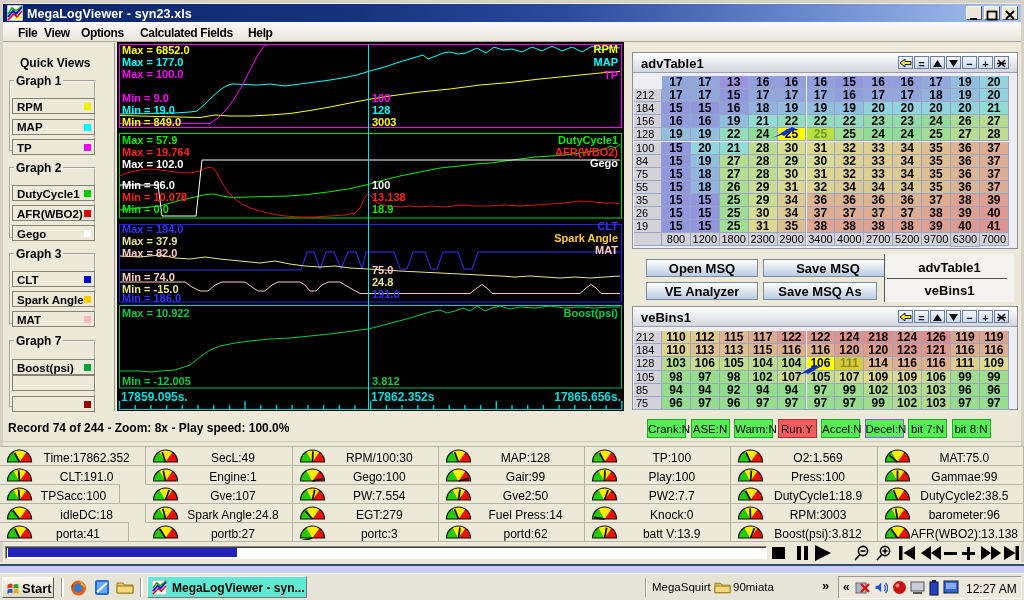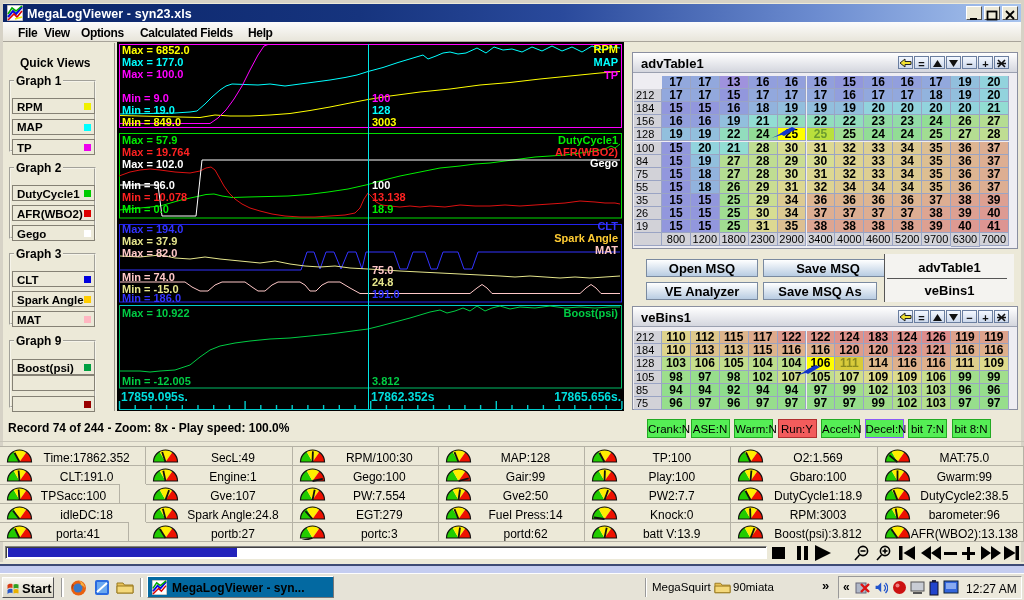--- a/index.html
+++ b/index.html
@@ -83,21 +83,21 @@
 <div class="qitem" style="left:12px;top:185px">DutyCycle1<span class="chip" style="background:#00cc00"></span></div>
 <div class="qitem" style="left:12px;top:205px">AFR(WBO2)<span class="chip" style="background:#dd0000"></span></div>
 <div class="qitem" style="left:12px;top:225px">Gego<span class="chip" style="background:#ffffff"></span></div>
 <fieldset class="grp" style="left:9px;top:247px;width:87px;height:78px">
     <legend>Graph 3</legend>
   </fieldset>
 <div class="qitem" style="left:12px;top:271px">CLT<span class="chip" style="background:#0000dd"></span></div>
 <div class="qitem" style="left:12px;top:291px">Spark Angle<span class="chip" style="background:#ffcc00"></span></div>
 <div class="qitem" style="left:12px;top:311px">MAT<span class="chip" style="background:#ffb6c1"></span></div>
 <fieldset class="grp" style="left:9px;top:334px;width:87px;height:74px">
-    <legend>Graph 9</legend>
+    <legend>Graph 7</legend>
   </fieldset>
 <div class="qitem" style="left:12px;top:359px">Boost(psi)<span class="chip" style="background:#00a040"></span></div>
 <div class="qitem" style="left:12px;top:375px"></div>
 <div class="qitem" style="left:12px;top:396px">
     <span class="chip" style="background:#990000"></span>
   </div>
 <div class="abs" style="left:114px;top:43px;width:1px;height:368px;background:#9a968a"></div>
 
 <svg style="position:absolute;left:117px;top:42px" width="507" height="369" viewBox="117 42 507 369" font-family="Liberation Sans, sans-serif">
 <rect x="117" y="42" width="507" height="369" fill="#000000"></rect>
@@ -341,21 +341,21 @@
 <div class="tc" style="left:951.0px;top:220.1px;width:28.9px;height:13.1px;background:hsl(6,52%,72%);">40</div>
 <div class="tc" style="left:979.9px;top:220.1px;width:28.9px;height:13.1px;background:hsl(2,52%,72%);">41</div>
 <div class="trh" style="left:634px;top:233.2px;width:28.0px;height:13.1px"></div>
 <div class="tax" style="left:662.0px;top:233.2px;width:28.9px;height:13.1px">800</div>
 <div class="tax" style="left:690.9px;top:233.2px;width:28.9px;height:13.1px">1200</div>
 <div class="tax" style="left:719.8px;top:233.2px;width:28.9px;height:13.1px">1800</div>
 <div class="tax" style="left:748.7px;top:233.2px;width:28.9px;height:13.1px">2300</div>
 <div class="tax" style="left:777.6px;top:233.2px;width:28.9px;height:13.1px">2900</div>
 <div class="tax" style="left:806.5px;top:233.2px;width:28.9px;height:13.1px">3400</div>
 <div class="tax" style="left:835.4px;top:233.2px;width:28.9px;height:13.1px">4000</div>
-<div class="tax" style="left:864.3px;top:233.2px;width:28.9px;height:13.1px">4600</div>
+<div class="tax" style="left:864.3px;top:233.2px;width:28.9px;height:13.1px">2700</div>
 <div class="tax" style="left:893.2px;top:233.2px;width:28.9px;height:13.1px">5200</div>
 <div class="tax" style="left:922.1px;top:233.2px;width:28.9px;height:13.1px">9700</div>
 <div class="tax" style="left:951.0px;top:233.2px;width:28.9px;height:14px">6300</div>
 <div class="tax" style="left:979.9px;top:233.2px;width:28.9px;height:13.1px">7000</div>
 
 <div class="mbtn" style="left:646px;top:259px;width:112px">Open MSQ</div>
 <div class="mbtn" style="left:763px;top:259px;width:130px">Save MSQ</div>
 <div class="mbtn" style="left:646px;top:282px;width:112px">VE Analyzer</div>
 <div class="mbtn" style="left:763px;top:282px;width:114px">Save MSQ As</div>
 <div class="abs" style="left:884px;top:254px;width:130px;height:48px;background:#f4f3f0;border-left:1px solid #555">
@@ -385,21 +385,21 @@
       <path d="M2 2 L9 9 M9 2 L2 9 M1 5.5 L10 5.5" stroke="#111" stroke-width="1.6"></path>
     </svg></div>
 <div class="trh" style="left:634px;top:331.0px;width:28.0px;height:13.2px">212</div>
 <div class="tc" style="left:662.0px;top:331.0px;width:28.9px;height:13.2px;background:hsl(52,55%,71%);">110</div>
 <div class="tc" style="left:690.9px;top:331.0px;width:28.9px;height:13.2px;background:hsl(44,55%,71%);">112</div>
 <div class="tc" style="left:719.8px;top:331.0px;width:28.9px;height:13.2px;background:hsl(30,55%,71%);">115</div>
 <div class="tc" style="left:748.7px;top:331.0px;width:28.9px;height:13.2px;background:hsl(22,55%,71%);">117</div>
 <div class="tc" style="left:777.6px;top:331.0px;width:28.9px;height:13.2px;background:hsl(8,55%,71%);">122</div>
 <div class="tc" style="left:806.5px;top:331.0px;width:28.9px;height:13.2px;background:hsl(8,55%,71%);">122</div>
 <div class="tc" style="left:835.4px;top:331.0px;width:28.9px;height:13.2px;background:hsl(4,55%,71%);">124</div>
-<div class="tc" style="left:864.3px;top:331.0px;width:28.9px;height:13.2px;background:hsl(2,55%,71%);">183</div>
+<div class="tc" style="left:864.3px;top:331.0px;width:28.9px;height:13.2px;background:hsl(2,55%,71%);">218</div>
 <div class="tc" style="left:893.2px;top:331.0px;width:28.9px;height:13.2px;background:hsl(4,55%,71%);">124</div>
 <div class="tc" style="left:922.1px;top:331.0px;width:28.9px;height:13.2px;background:hsl(0,55%,71%);">126</div>
 <div class="tc" style="left:951.0px;top:331.0px;width:28.9px;height:13.2px;background:hsl(16,55%,71%);">119</div>
 <div class="tc" style="left:979.9px;top:331.0px;width:28.9px;height:13.2px;background:hsl(16,55%,71%);">119</div>
 <div class="trh" style="left:634px;top:344.2px;width:28.0px;height:13.2px">184</div>
 <div class="tc" style="left:662.0px;top:344.2px;width:28.9px;height:13.2px;background:hsl(52,55%,71%);">110</div>
 <div class="tc" style="left:690.9px;top:344.2px;width:28.9px;height:13.2px;background:hsl(39,55%,71%);">113</div>
 <div class="tc" style="left:719.8px;top:344.2px;width:28.9px;height:13.2px;background:hsl(39,55%,71%);">113</div>
 <div class="tc" style="left:748.7px;top:344.2px;width:28.9px;height:13.2px;background:hsl(30,55%,71%);">115</div>
 <div class="tc" style="left:777.6px;top:344.2px;width:28.9px;height:13.2px;background:hsl(26,55%,71%);">116</div>
@@ -605,31 +605,31 @@
     <div class="glab">Play:100</div>
   </div>
 <div class="gcell" style="left:731.4px;top:465px;width:146.3px;height:19px">
     <div style="position:absolute;left:6px;top:2px"><svg width="27" height="15" viewBox="0 0 27 15">
         <path d="M13.5 13.0 L1.5 13.0 A12.0 12.0 0 0 1 7.5 2.6 Z" fill="#22cc00"></path>
         <path d="M13.5 13.0 L7.5 2.6 A12.0 12.0 0 0 1 20.4 3.2 Z" fill="#ffee00"></path>
         <path d="M13.5 13.0 L20.4 3.2 A12.0 12.0 0 0 1 25.5 13.0 Z" fill="#ee1100"></path>
         <path d="M1.5 13.0 A12.0 12.0 0 0 1 25.5 13.0 Z" fill="none" stroke="#111" stroke-width="1.2"></path>
         <line x1="13.5" y1="13.0" x2="14.4" y2="2.5" stroke="#111" stroke-width="1.8"></line>
       </svg></div>
-    <div class="glab">Gbaro:100</div>
+    <div class="glab">Press:100</div>
   </div>
 <div class="gcell" style="left:877.7px;top:465px;width:146.3px;height:19px">
     <div style="position:absolute;left:6px;top:2px"><svg width="27" height="15" viewBox="0 0 27 15">
         <path d="M13.5 13.0 L1.5 13.0 A12.0 12.0 0 0 1 7.5 2.6 Z" fill="#22cc00"></path>
         <path d="M13.5 13.0 L7.5 2.6 A12.0 12.0 0 0 1 20.4 3.2 Z" fill="#ffee00"></path>
         <path d="M13.5 13.0 L20.4 3.2 A12.0 12.0 0 0 1 25.5 13.0 Z" fill="#ee1100"></path>
         <path d="M1.5 13.0 A12.0 12.0 0 0 1 25.5 13.0 Z" fill="none" stroke="#111" stroke-width="1.2"></path>
         <line x1="13.5" y1="13.0" x2="13.5" y2="2.4" stroke="#111" stroke-width="1.8"></line>
       </svg></div>
-    <div class="glab">Gwarm:99</div>
+    <div class="glab">Gammae:99</div>
   </div>
 <div class="gcell" style="left:0.0px;top:484px;width:120px;height:19px">
     <div style="position:absolute;left:6px;top:2px"><svg width="27" height="15" viewBox="0 0 27 15">
         <path d="M13.5 13.0 L1.5 13.0 A12.0 12.0 0 0 1 7.5 2.6 Z" fill="#22cc00"></path>
         <path d="M13.5 13.0 L7.5 2.6 A12.0 12.0 0 0 1 20.4 3.2 Z" fill="#ffee00"></path>
         <path d="M13.5 13.0 L20.4 3.2 A12.0 12.0 0 0 1 25.5 13.0 Z" fill="#ee1100"></path>
         <path d="M1.5 13.0 A12.0 12.0 0 0 1 25.5 13.0 Z" fill="none" stroke="#111" stroke-width="1.2"></path>
         <line x1="13.5" y1="13.0" x2="12.6" y2="2.5" stroke="#111" stroke-width="1.8"></line>
       </svg></div>
     <div class="glab">TPSacc:100</div>
@@ -889,21 +889,21 @@
  <svg style="position:absolute;left:94px;top:5px" width="16" height="17" viewBox="0 0 16 17">
    <rect x="1" y="1" width="14" height="15" rx="2" fill="#2a6ae0"></rect>
       <rect x="3" y="3" width="10" height="11" fill="#6aa8f0"></rect>
    <path d="M3 13 L13 4" stroke="#fff" stroke-width="2"></path>
  </svg>
  <svg style="position:absolute;left:116px;top:7px" width="18" height="13" viewBox="0 0 18 13">
    <path d="M1 2 L7 2 L8.5 4 L17 4 L17 12 L1 12 Z" fill="#e8c25a" stroke="#9a7a20"></path>
    <path d="M1 5 L17 5 L17 12 L1 12 Z" fill="#f4d87a" stroke="#9a7a20"></path>
  </svg>
  <div class="abs" style="left:140px;top:4px;width:3px;height:19px;background:#fff;border-left:1px solid #999"></div>
- <div class="abs" style="left:147px;top:2px;width:187px;height:22px;background:#0369a1;border:1px solid #777;border-top-color:#fff;border-left-color:#fff">
+ <div class="abs" style="left:147px;top:2px;width:160px;height:22px;background:#5eead4;border:1px solid #777;border-top-color:#fff;border-left-color:#fff">
    <svg style="position:absolute;left:4px;top:3px" width="15" height="15" viewBox="0 0 16 16">
     <rect x="0" y="0" width="16" height="16" fill="#fff" stroke="#888"></rect>
     <path d="M1 12 L6 6 L9 9 L15 2" stroke="#0a0ae0" stroke-width="2" fill="none"></path>
     <path d="M1 9 L5 3 L9 6 L15 1" stroke="#00aa00" stroke-width="1.6" fill="none"></path>
     <path d="M1 15 L7 9 L10 12 L15 6" stroke="#dd0000" stroke-width="1.6" fill="none"></path>
    </svg>
    <span style="position:absolute;left:24px;top:4px;font-weight:bold;font-size:12px;white-space:nowrap">MegaLogViewer - syn...</span>
  </div>
  <div class="abs" style="left:645px;top:4px;width:2px;height:19px;background:#fff;border-left:1px solid #999"></div>
  <span class="abs" style="left:652px;top:7px;font-size:11.5px">MegaSquirt</span>

